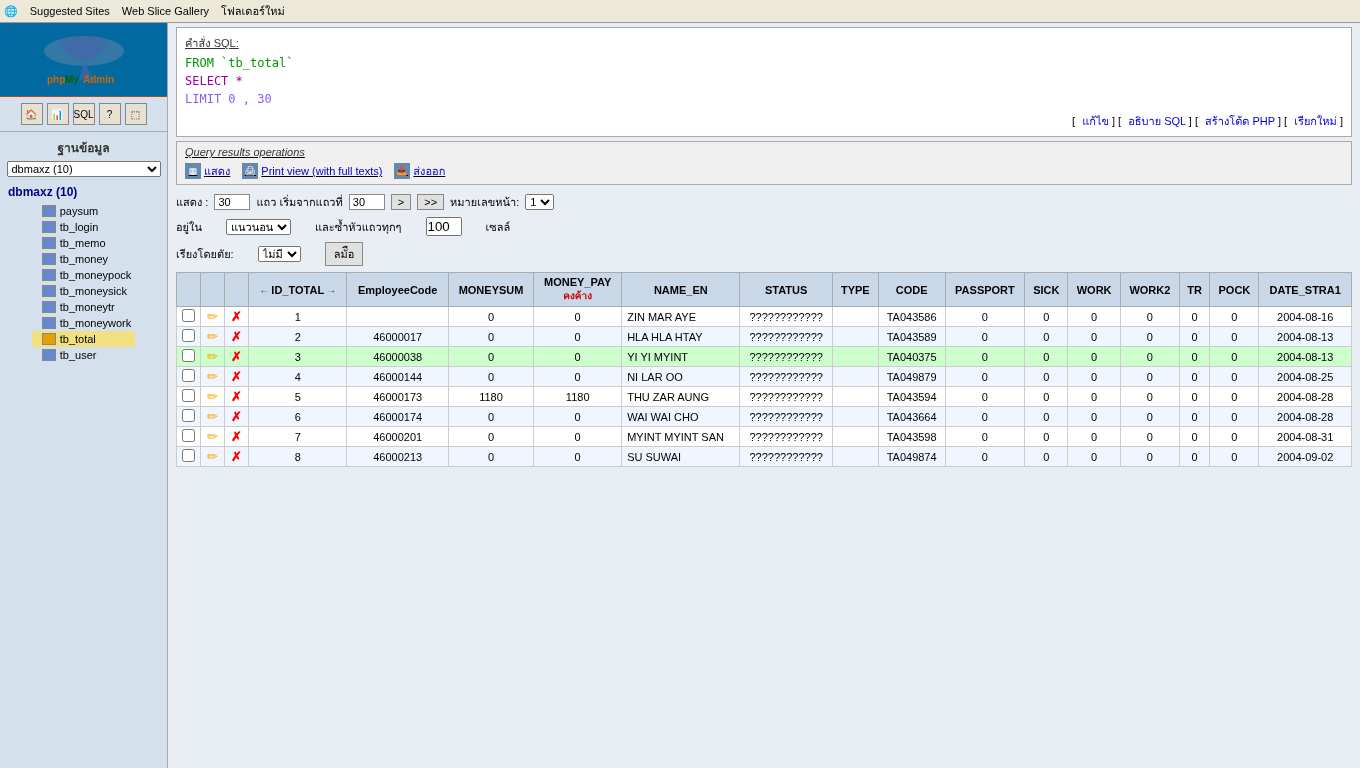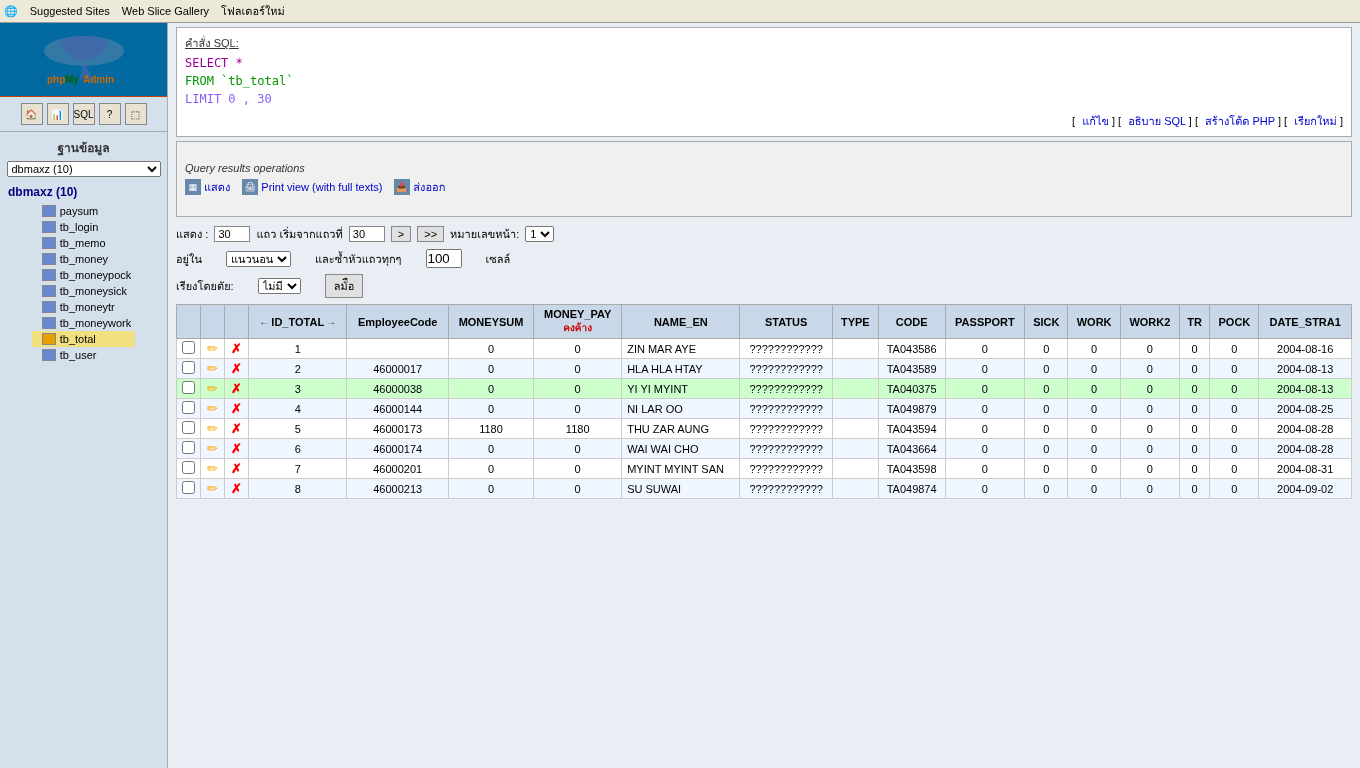--- a/index.html
+++ b/index.html
@@ -117,22 +117,23 @@
       text-align: right;
       font-size: 11px;
       padding: 4px 0 0 0;
     }
     .sql-links a { color: #0000cc; text-decoration: none; margin-left: 4px; }
 
     
     .ops-section {
       border: 1px solid #aaa;
       margin: 4px 8px;
-      padding: 20px 8px;
+      padding: 4px 8px;
       background: #f0f0f0;
+      text-decoration: underline;
     }
     .ops-label {
       font-size: 11px;
       color: #333;
       font-style: italic;
       margin-bottom: 4px;
     }
     .ops-buttons { display: flex; gap: 12px; align-items: center; }
     .ops-btn {
       display: flex; align-items: center; gap: 3px;
@@ -306,22 +307,22 @@
           <span>tb_user</span>
         </div>
       </div>
   </div>
 
   <div class="main-content">
 
     <div class="sql-box">
       <div class="sql-label">คำสั่ง SQL:</div>
       <div class="sql-code">
+        <div><span class="sql-from">FROM `tb_total`</span></div>
         <div><span class="sql-select">SELECT *</span></div>
-        <div><span class="sql-from">FROM `tb_total`</span></div>
         <div><span class="sql-limit">LIMIT 0 , 30</span></div>
       </div>
       <div class="sql-links">
         [ <a href="#">แก้ไข</a> ]
         [ <a href="#">อธิบาย SQL</a> ]
         [ <a href="#">สร้างโต้ด PHP</a> ]
         [ <a href="#">เรียกใหม่</a> ]
       </div>
     </div>
 

